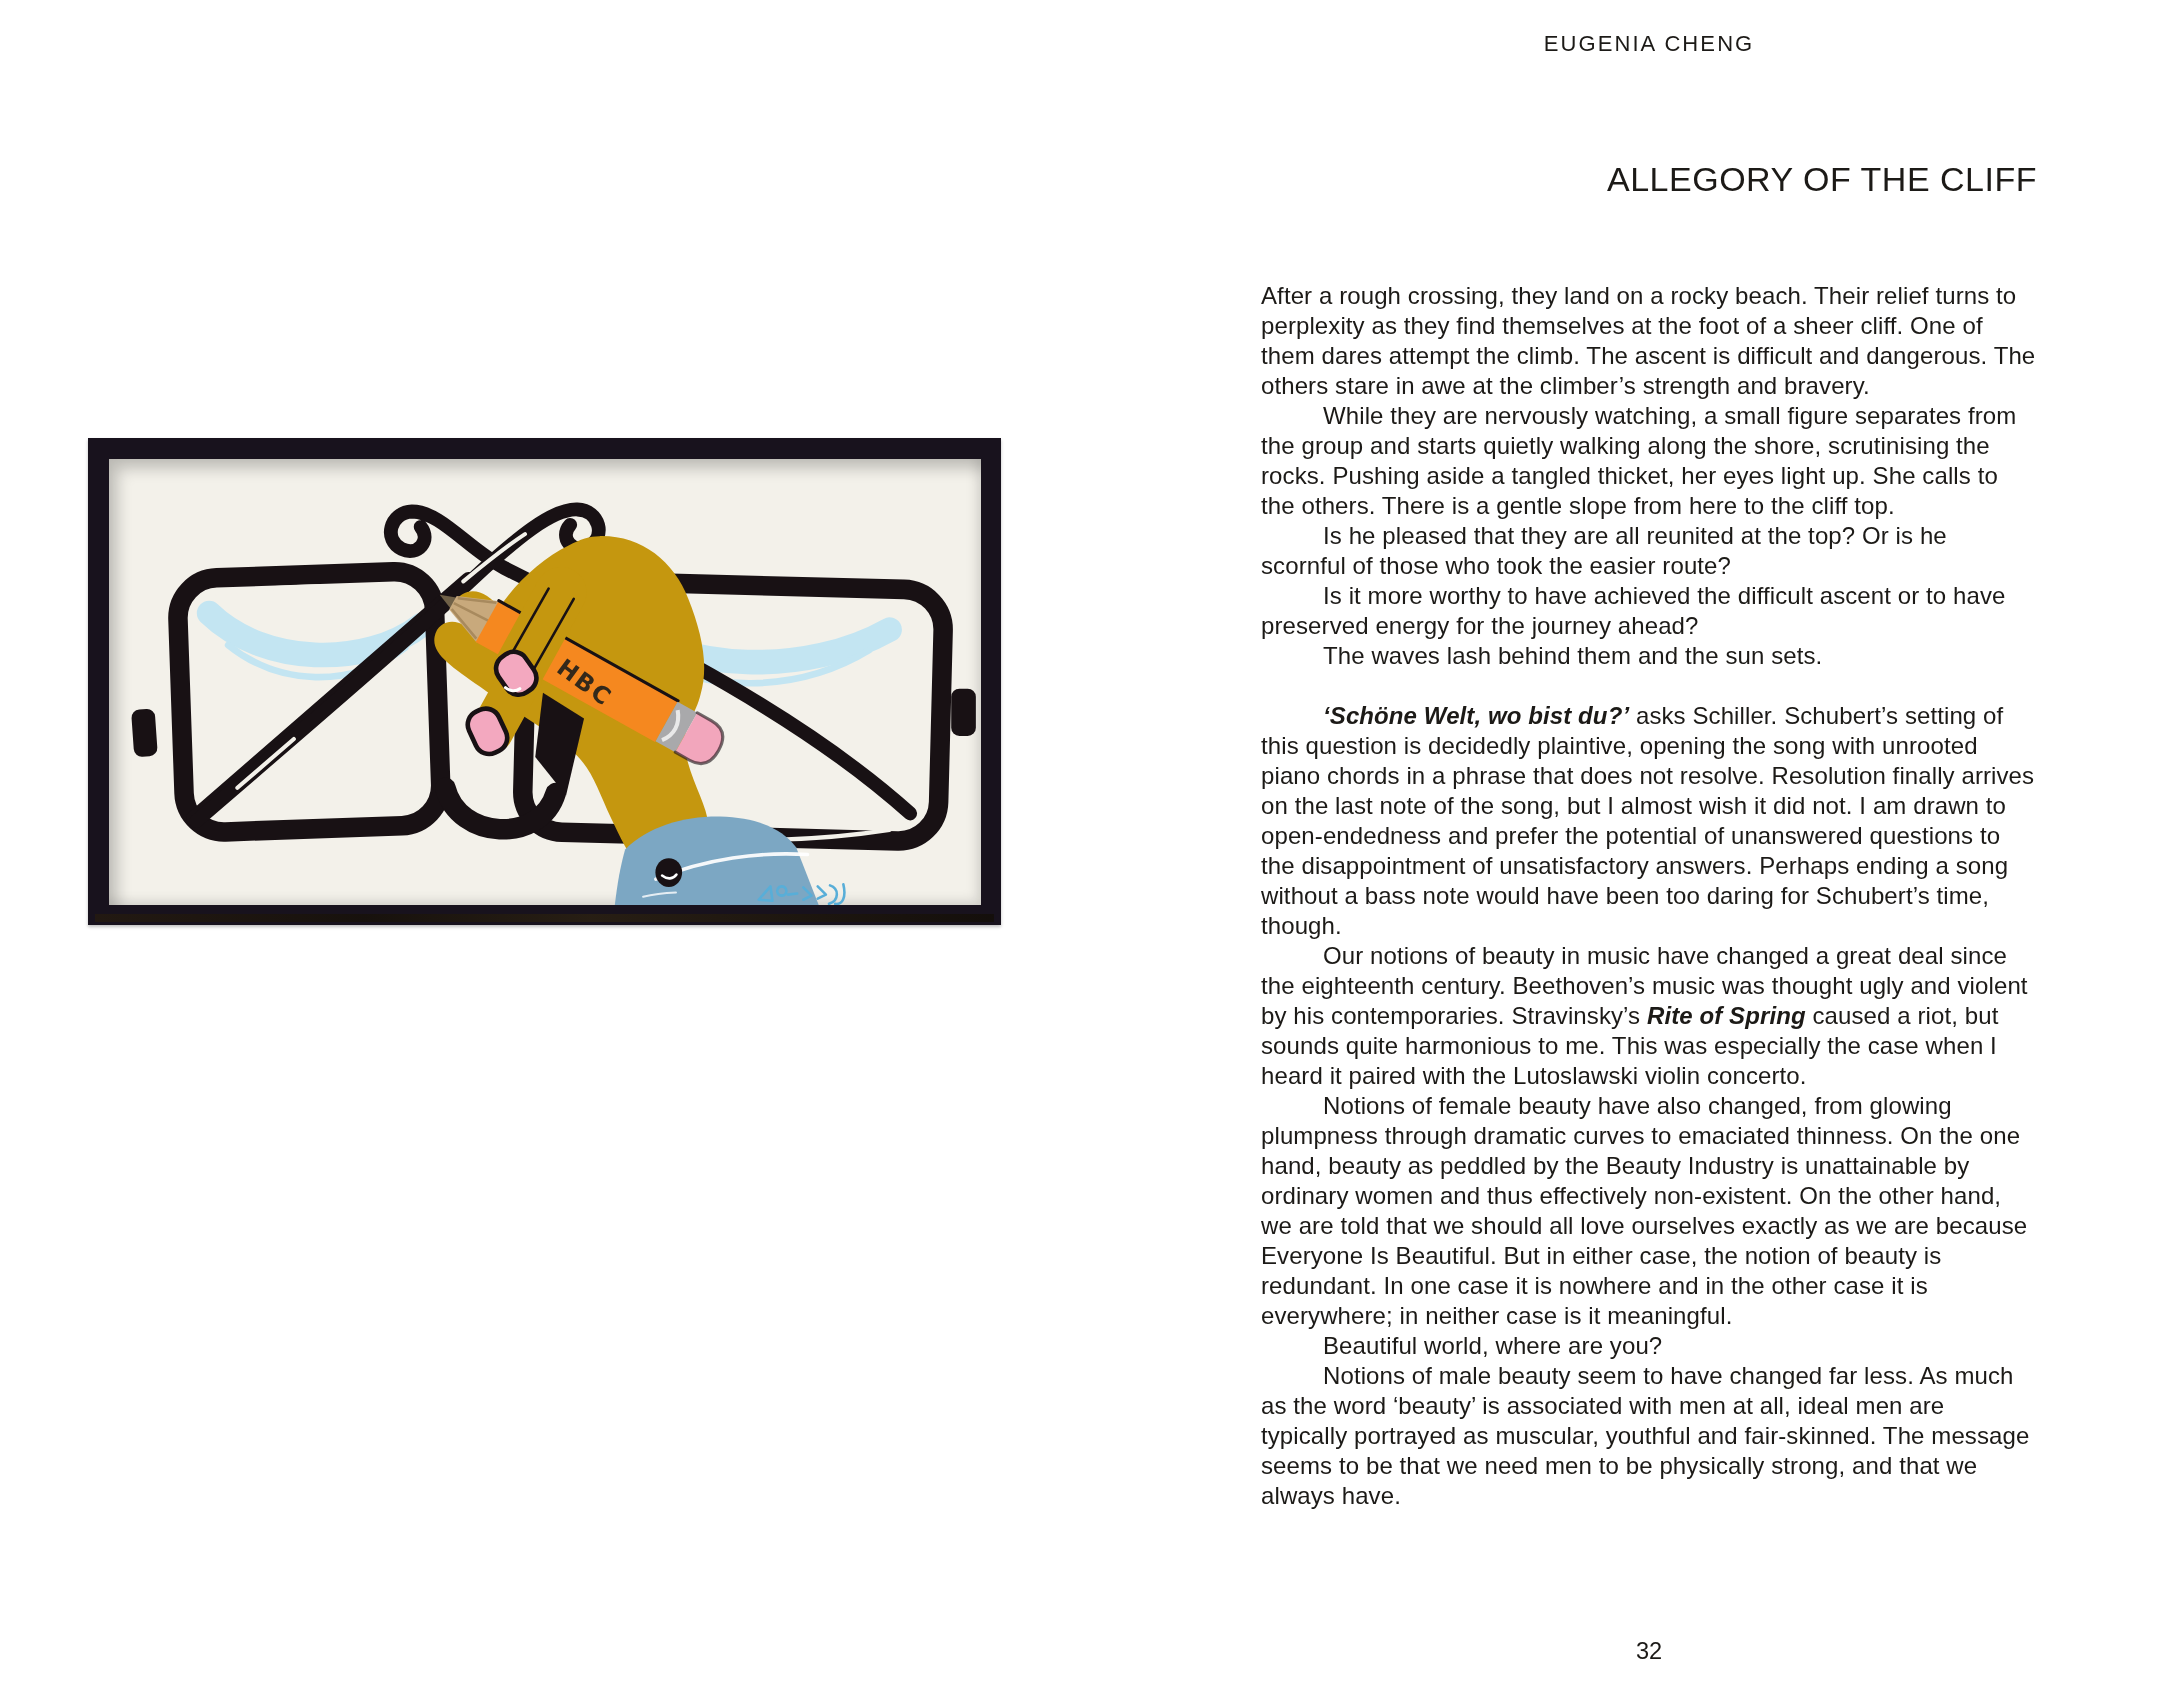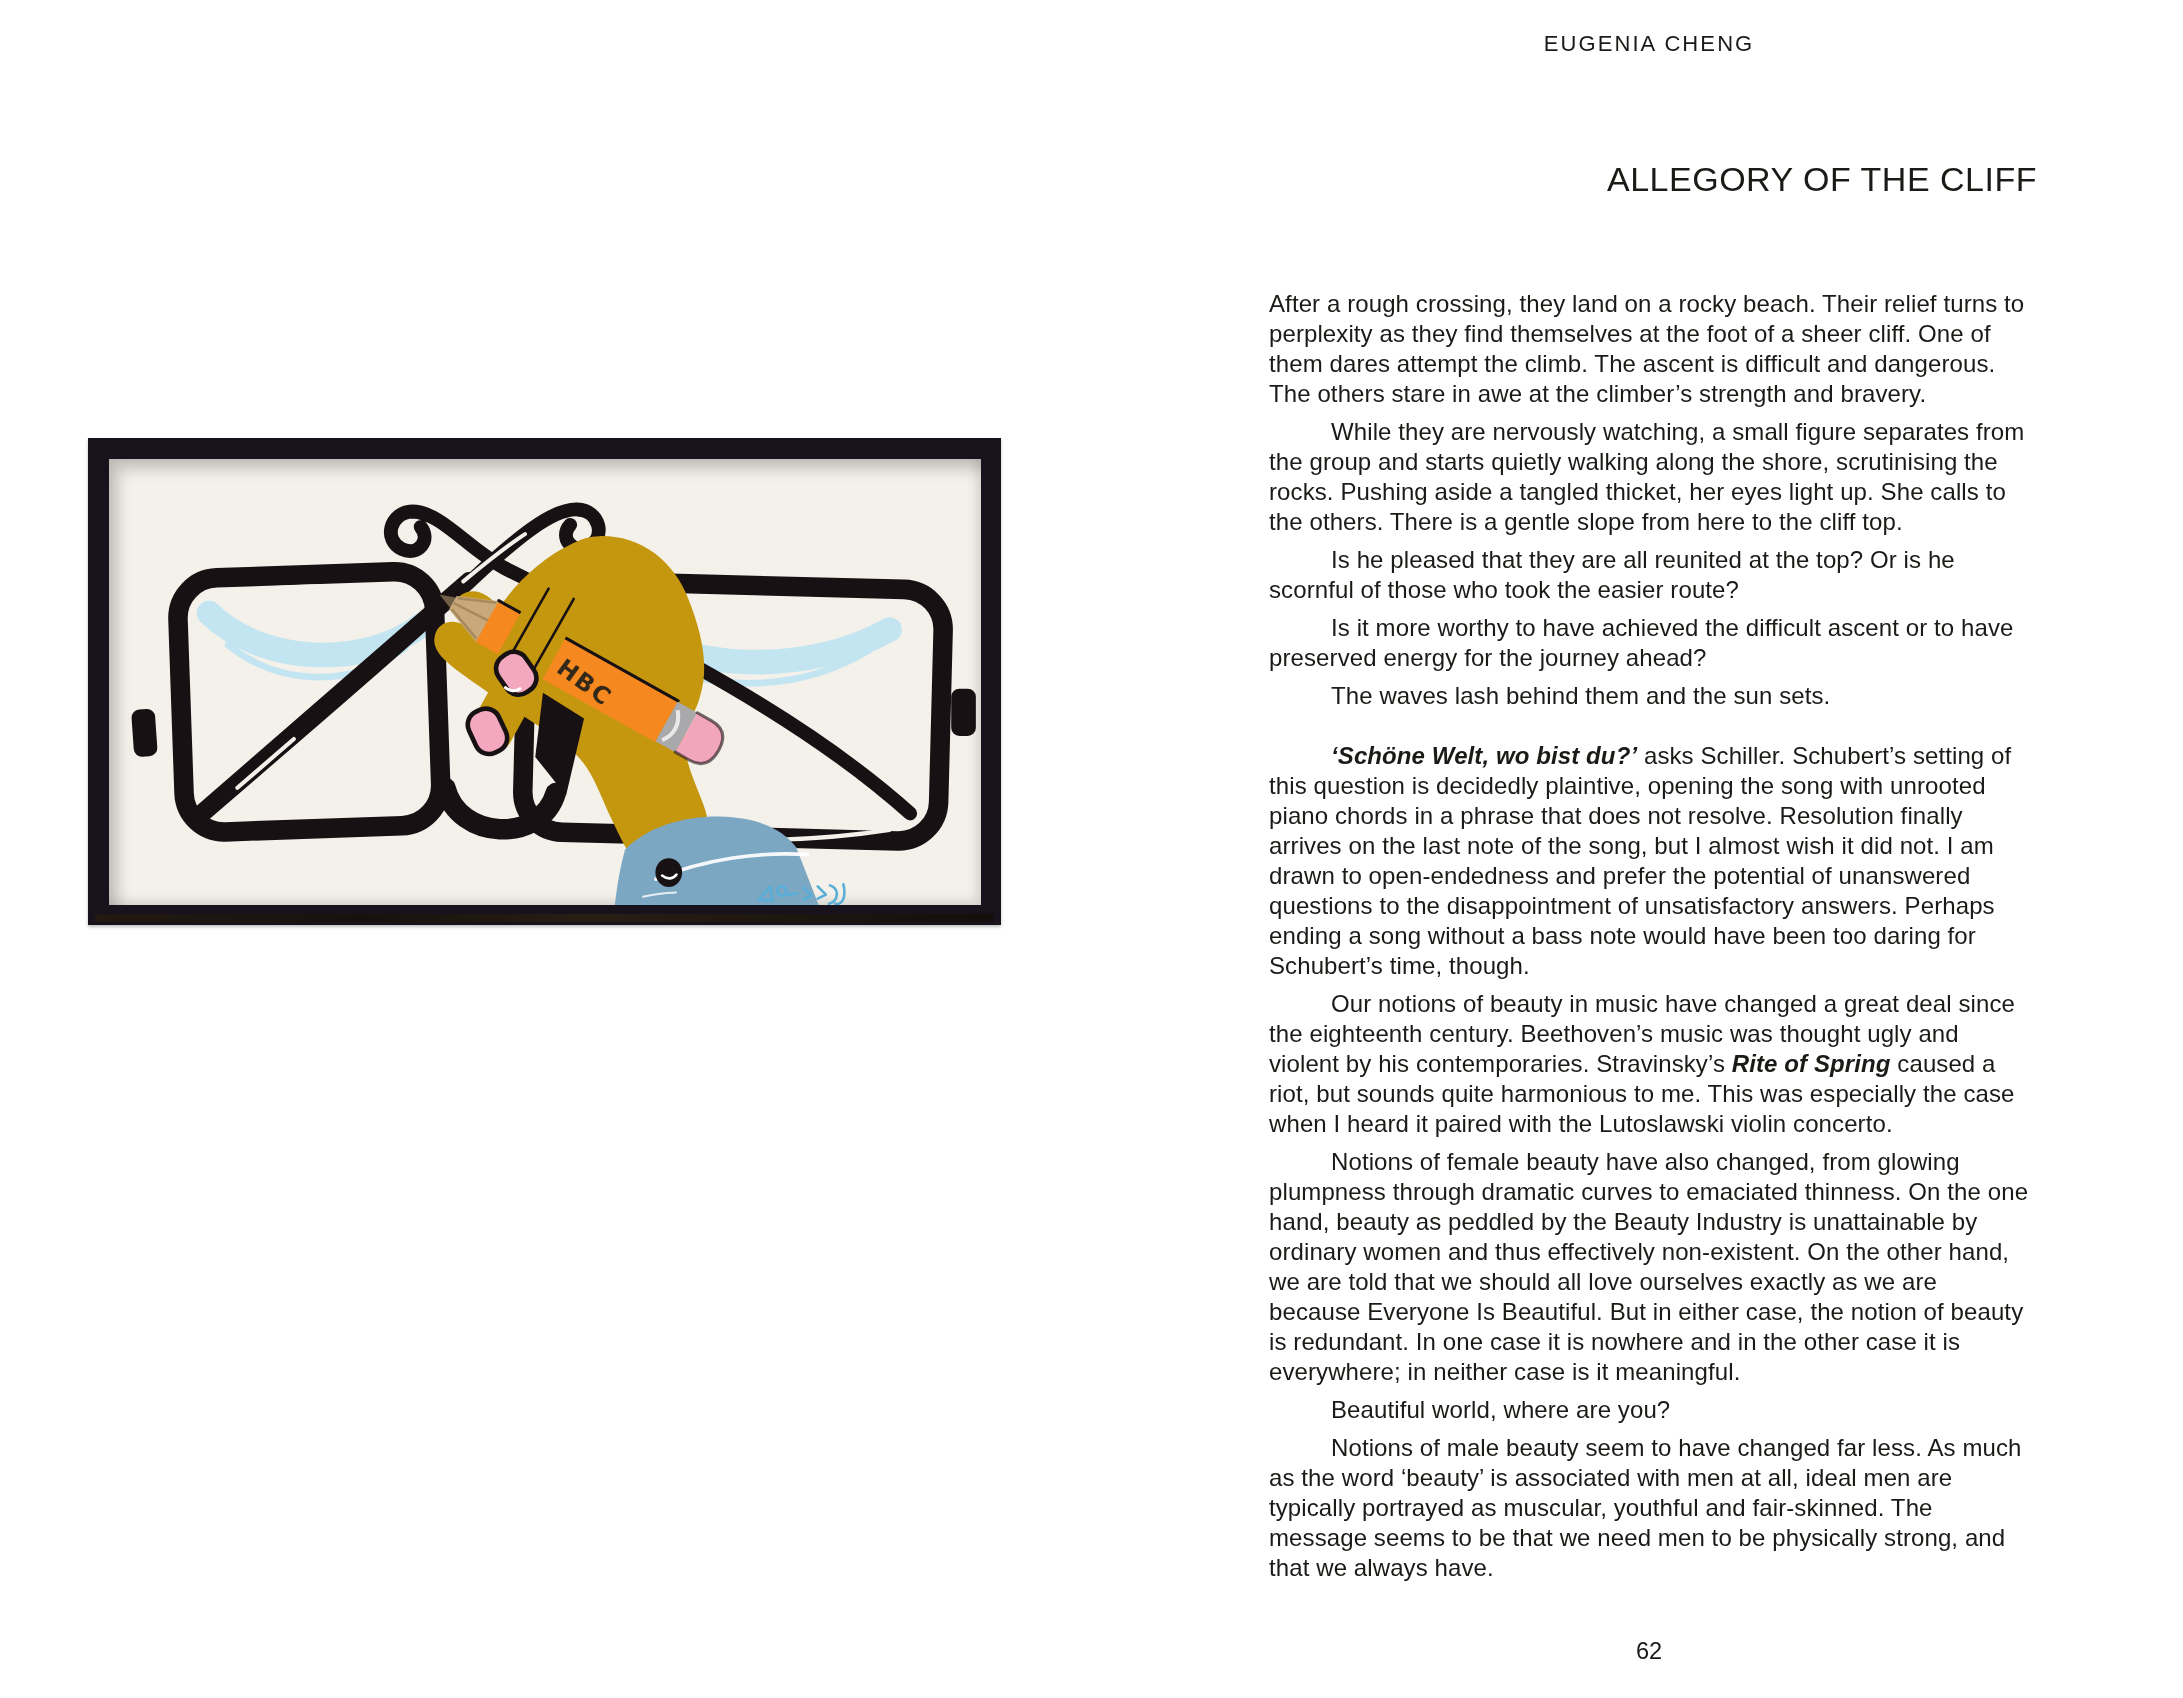--- a/index.html
+++ b/index.html
@@ -56,21 +56,21 @@
   .chapter-title{
     position:absolute;left:1261px;width:776px;top:160px;margin:0;
     text-align:right;font-size:34px;font-weight:normal;letter-spacing:0.5px;
     color:var(--text,#1c1a17);
   }
   .body-text{
     position:absolute;left:1261px;top:281px;width:776px;
     font-size:24px;line-height:30px;letter-spacing:0.1px;
     color:var(--text,#1c1a17);
   }
-  .body-text p{margin:8px;text-indent:0;}
+  .body-text p{margin:0;text-indent:0;}
   .body-text p.indent{text-indent:62px;}
   .body-text p.section-break{margin-top:30px;}
   .body-text .italic{font-style:italic;font-weight:bold;}
   .page-number{
     position:absolute;left:1261px;width:776px;top:1638px;
     text-align:center;font-size:23.6px;color:var(--text,#1c1a17);
   }
 </style>
 </head>
 <body>
@@ -183,17 +183,17 @@
         <p class="indent"><span>While they are nervously watching, a small figure separates from the group and starts quietly walking along the shore, scrutinising the rocks. Pushing aside a tangled thicket, her eyes light up. She calls to the others. There is a gentle slope from here to the cliff top.</span></p>
         <p class="indent"><span>Is he pleased that they are all reunited at the top? Or is he scornful of those who took the easier route?</span></p>
         <p class="indent"><span>Is it more worthy to have achieved the difficult ascent or to have preserved energy for the journey ahead?</span></p>
         <p class="indent"><span>The waves lash behind them and the sun sets.</span></p>
         <p class="indent section-break"><span class="italic">‘Schöne Welt, wo bist du?’</span><span> asks Schiller. Schubert’s setting of this question is decidedly plaintive, opening the song with unrooted piano chords in a phrase that does not resolve. Resolution finally arrives on the last note of the song, but I almost wish it did not. I am drawn to open-endedness and prefer the potential of unanswered questions to the disappointment of unsatisfactory answers. Perhaps ending a song without a bass note would have been too daring for Schubert’s time, though.</span></p>
         <p class="indent"><span>Our notions of beauty in music have changed a great deal since the eighteenth century. Beethoven’s music was thought ugly and violent by his contemporaries. Stravinsky’s </span><span class="italic">Rite of Spring</span><span> caused a riot, but sounds quite harmonious to me. This was especially the case when I heard it paired with the Lutoslawski violin concerto.</span></p>
         <p class="indent"><span>Notions of female beauty have also changed, from glowing plumpness through dramatic curves to emaciated thinness. On the one hand, beauty as peddled by the Beauty Industry is unattainable by ordinary women and thus effectively non-existent. On the other hand, we are told that we should all love ourselves exactly as we are because Everyone Is Beautiful. But in either case, the notion of beauty is redundant. In one case it is nowhere and in the other case it is everywhere; in neither case is it meaningful.</span></p>
         <p class="indent"><span>Beautiful world, where are you?</span></p>
         <p class="indent"><span>Notions of male beauty seem to have changed far less. As much as the word ‘beauty’ is associated with men at all, ideal men are typically portrayed as muscular, youthful and fair-skinned. The message seems to be that we need men to be physically strong, and that we always have.</span></p>
       </div>
-    <div class="page-number">62</div>
+    <div class="page-number">32</div>
   </div>
 
 </div>
 
 
 </body></html>

